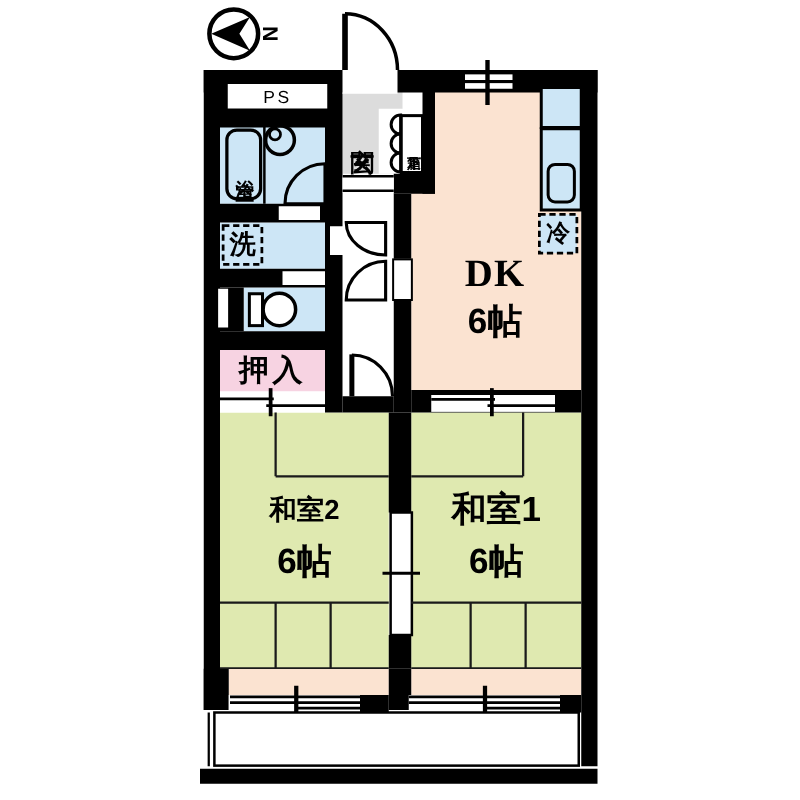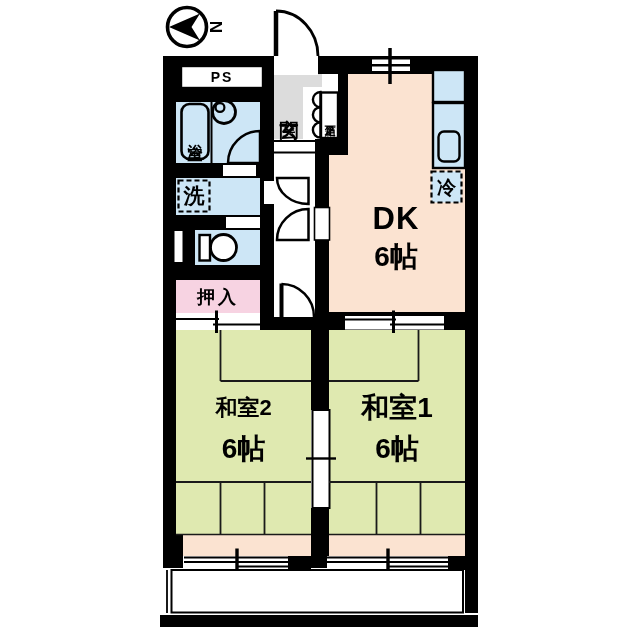--- a/index.html
+++ b/index.html
@@ -2,29 +2,29 @@
 <html><head>
 <meta charset="utf-8">
 <style>
   html,body{margin:0;padding:0;background:#fff;}
   #stage{position:relative;width:640px;height:640px;background:#ffffff;overflow:hidden;
          font-family:"Liberation Sans","DejaVu Sans",sans-serif;color:#000;}
   #plan-svg{position:absolute;left:0;top:0;}
   .txt{position:absolute;display:flex;align-items:center;justify-content:center;
        font-weight:600;color:#000;line-height:1.05;white-space:nowrap;}
   .vtxt{writing-mode:vertical-rl;text-orientation:upright;}
-  .t-ps{left:181px;top:66px;width:82px;height:22px;font-size:14px;letter-spacing:2px;font-weight:700;}
+  .t-ps{left:181px;top:66px;width:82px;height:22px;font-size:14px;letter-spacing:2px;font-weight:400;}
   .t-north{left:203px;top:15px;width:24px;height:24px;font-size:17px;font-weight:700;transform:rotate(90deg);}
   .t-genkan{left:276px;top:75px;width:26px;height:62px;font-size:19px;letter-spacing:2px;}
   .t-shoebox{left:321px;top:95px;width:17px;height:43px;font-size:11px;font-weight:600;}
   .t-bath{left:181px;top:107px;width:28px;height:52px;font-size:15px;letter-spacing:1px;}
   .t-wash{left:178px;top:181px;width:32px;height:31px;font-size:21px;}
   .t-fridge{left:431px;top:172px;width:31px;height:31px;font-size:19px;}
-  .t-closet{left:176px;top:281px;width:84px;height:32px;font-size:18px;letter-spacing:3px;}
-  .t-dk-name{left:340px;top:202px;width:112px;height:34px;font-size:31px;letter-spacing:1px;}
+  .t-closet{left:176px;top:281px;width:84px;height:32px;font-size:24px;letter-spacing:3px;}
+  .t-dk-name{left:340px;top:202px;width:112px;height:34px;font-size:31px;letter-spacing:1px;font-family:Liberation Serif, serif;}
   .t-dk-size{left:340px;top:241px;width:112px;height:32px;font-size:28px;}
   .t-w2-name{left:186px;top:390px;width:115px;height:36px;font-size:22px;}
   .t-w2-size{left:186px;top:432px;width:115px;height:34px;font-size:28px;}
   .t-w1-name{left:337px;top:390px;width:120px;height:36px;font-size:28px;}
   .t-w1-size{left:337px;top:432px;width:120px;height:34px;font-size:28px;}
   .t-balcony{left:220px;top:578px;width:190px;height:24px;font-size:19px;letter-spacing:2px;font-weight:600;}
 </style>
 </head>
 <body>
 

